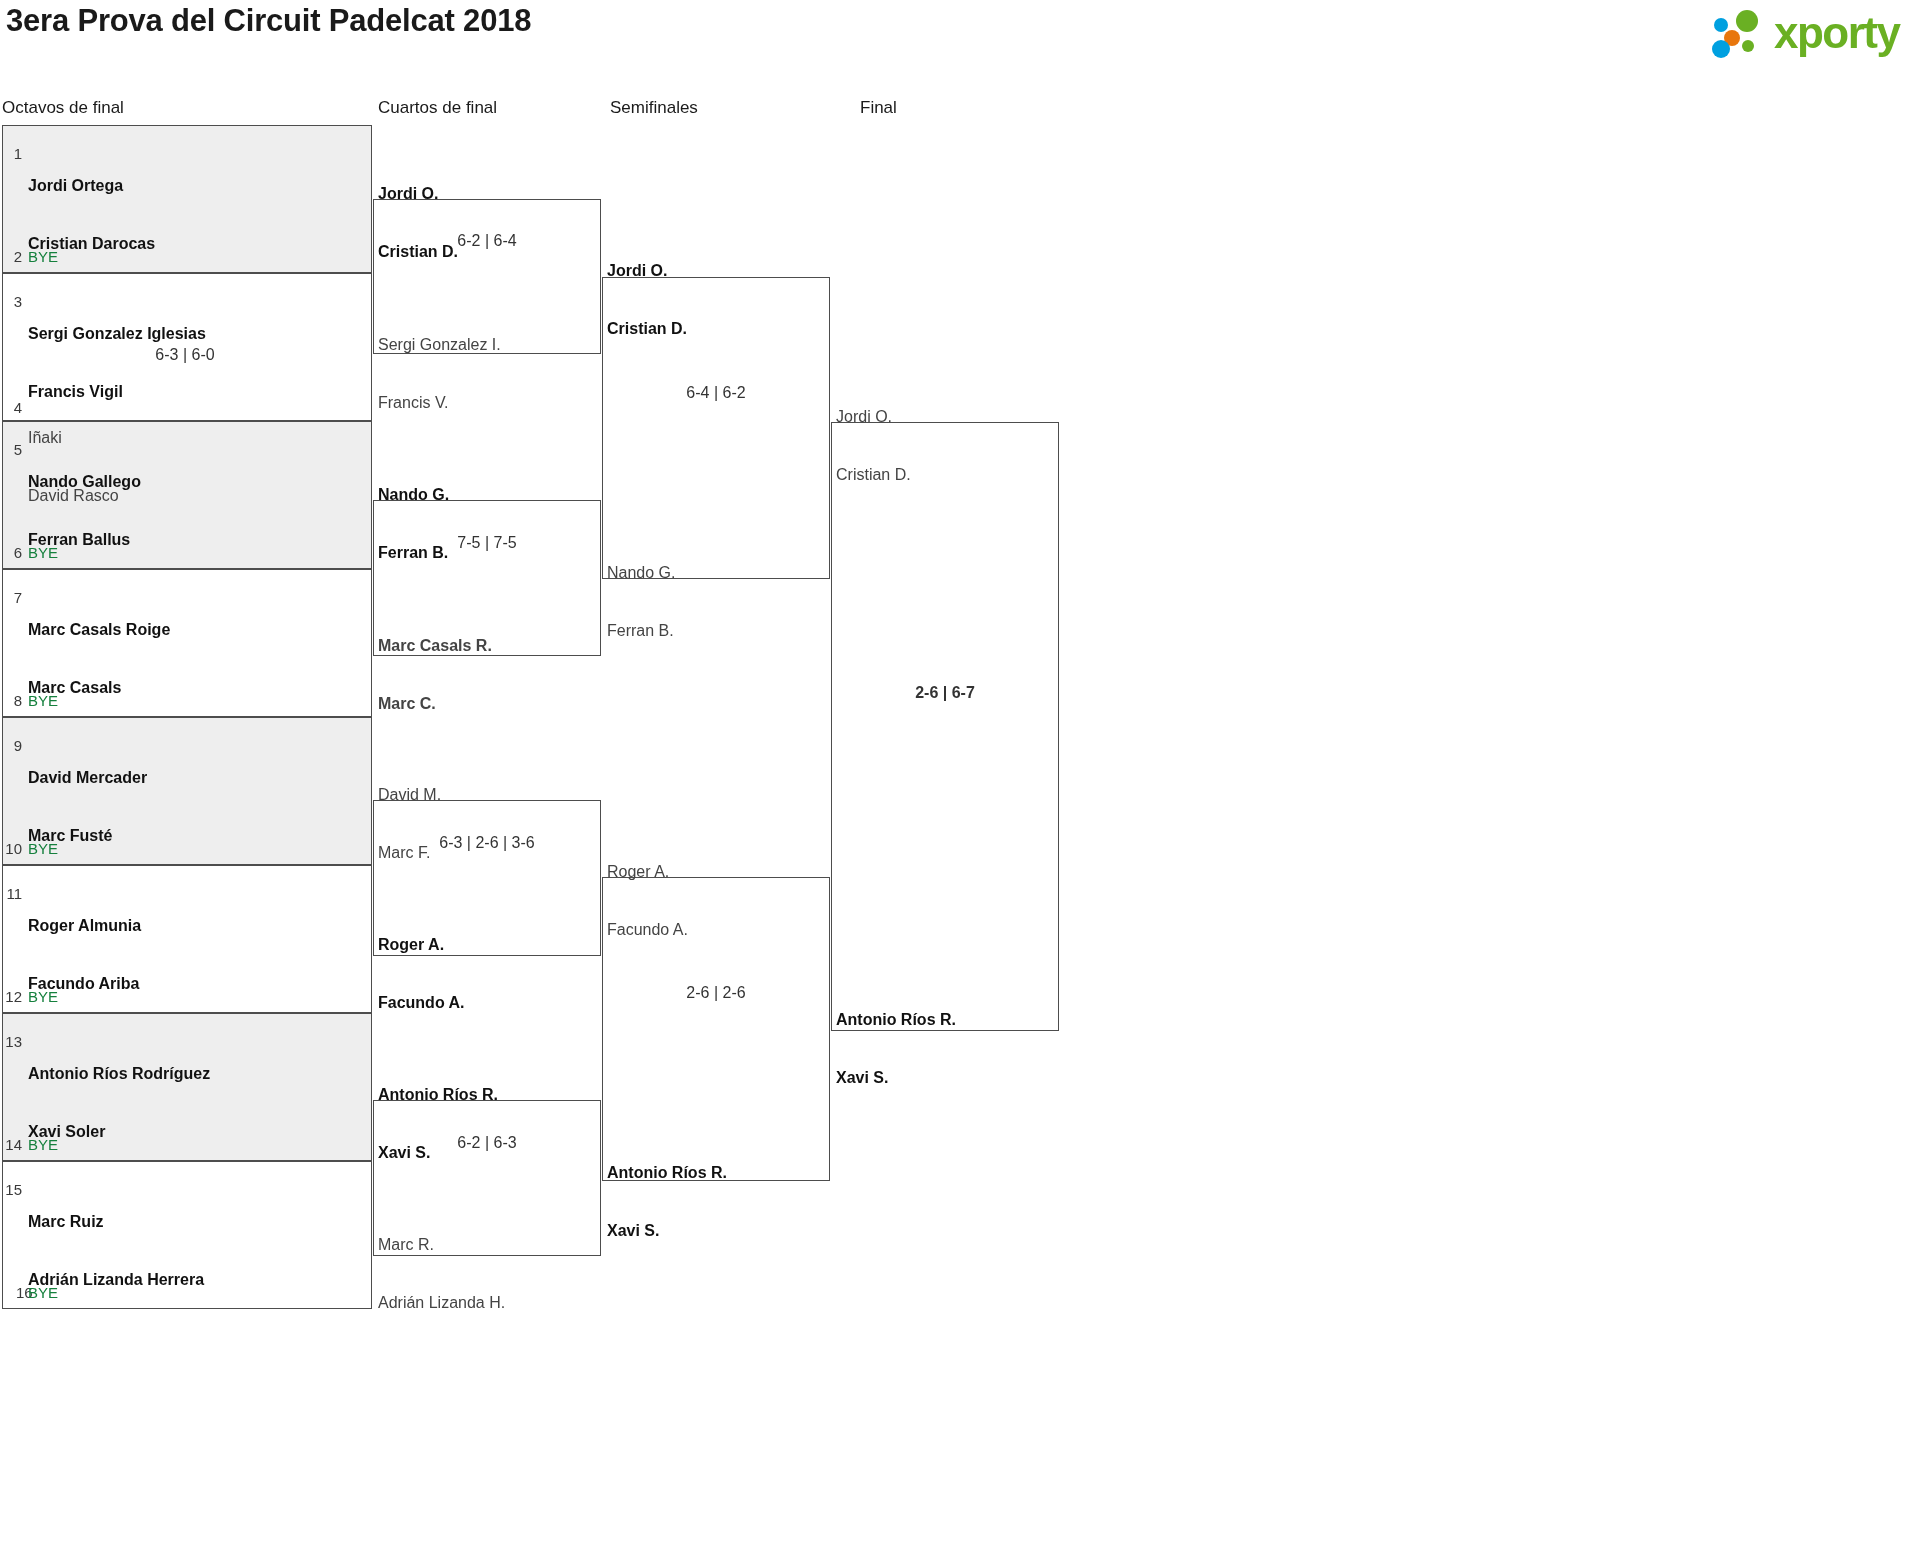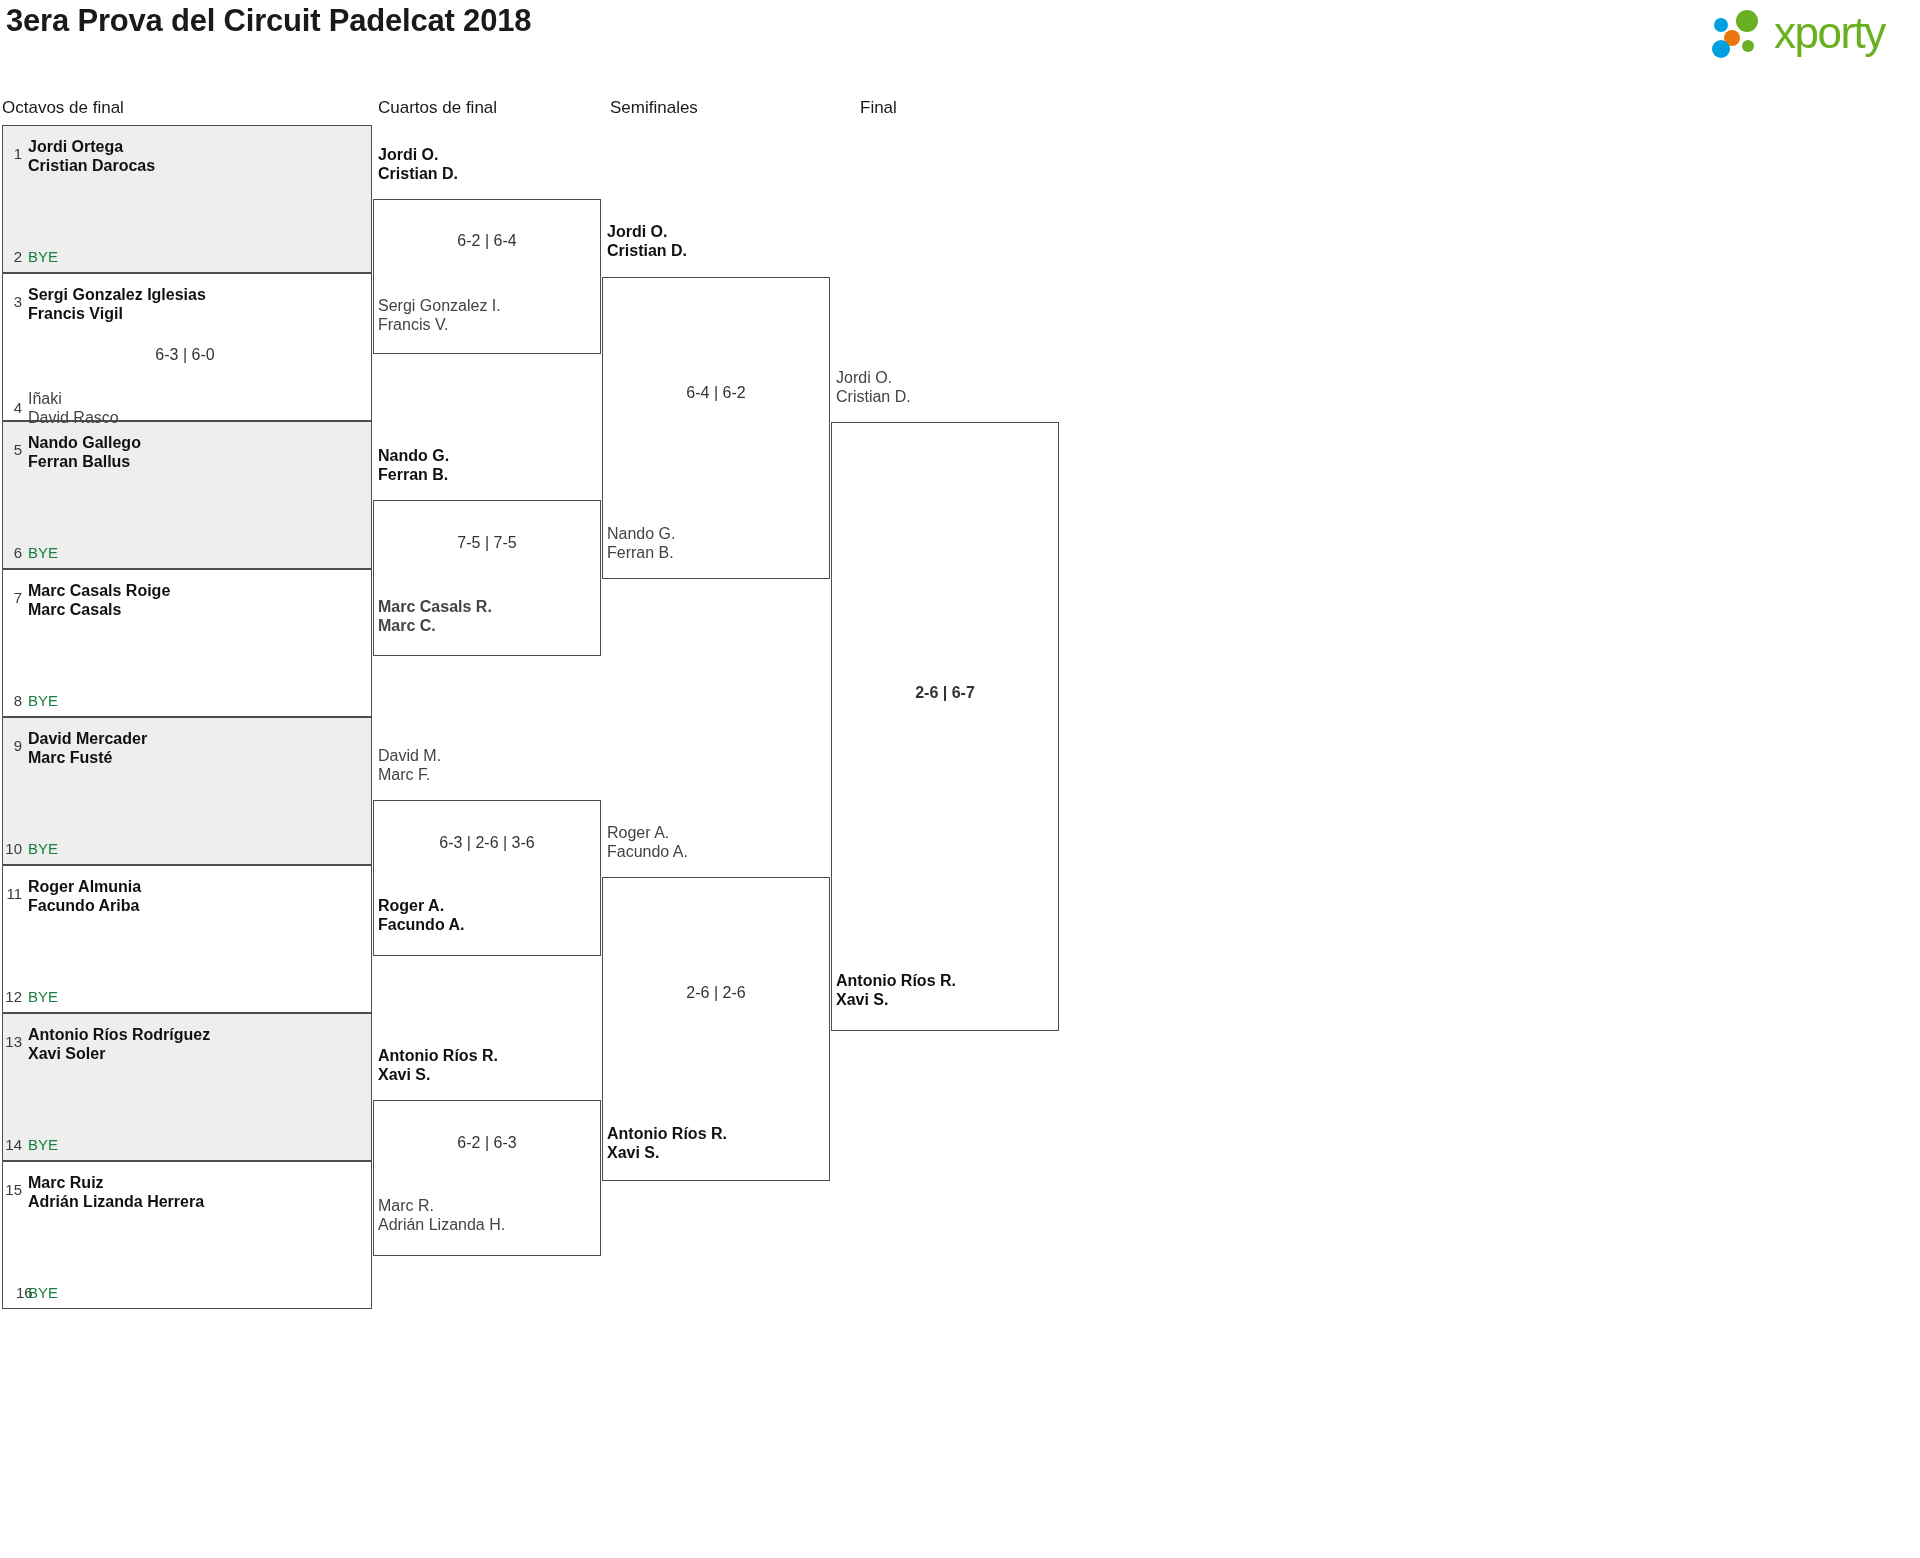--- a/index.html
+++ b/index.html
@@ -21,21 +21,21 @@
     letter-spacing: -0.2px;
     color: #1a1a1a;
     white-space: nowrap;
   }
 
   .logo { position: absolute; left: 1712px; top: 8px; width: 200px; height: 52px; }
   .logo-dots { position: absolute; left: 0; top: 2px; width: 60px; height: 48px; }
   .dot { position: absolute; border-radius: 50%; }
   .logo-word {
     position: absolute; left: 62px; top: -1px;
-    font-size: 44px; font-weight: normal; color: #6ab023;
+    font-size: 44px; font-weight: bold; color: #6ab023;
     letter-spacing: -1.5px; line-height: 52px;
   }
 
   
   .round-head {
     position: absolute;
     font-size: 17px;
     line-height: 22px;
     color: #1a1a1a;
     white-space: nowrap;
@@ -61,21 +61,21 @@
 
   .pair {
     position: absolute;
     font-size: 16px;
     line-height: 19px;
     color: #1a1a1a;
     white-space: nowrap;
   }
   .pair.win { font-weight: bold; color: #111111; }
   .pair.lose { font-weight: normal; color: #444444; }
-  .pair .ln { display: block; }
+  .pair .ln { display: block; margin-top: 39px; }
 
   .bye {
     position: absolute;
     font-size: 15px;
     line-height: 18px;
     color: #15803d;
     white-space: nowrap;
   }
 
   .score {

